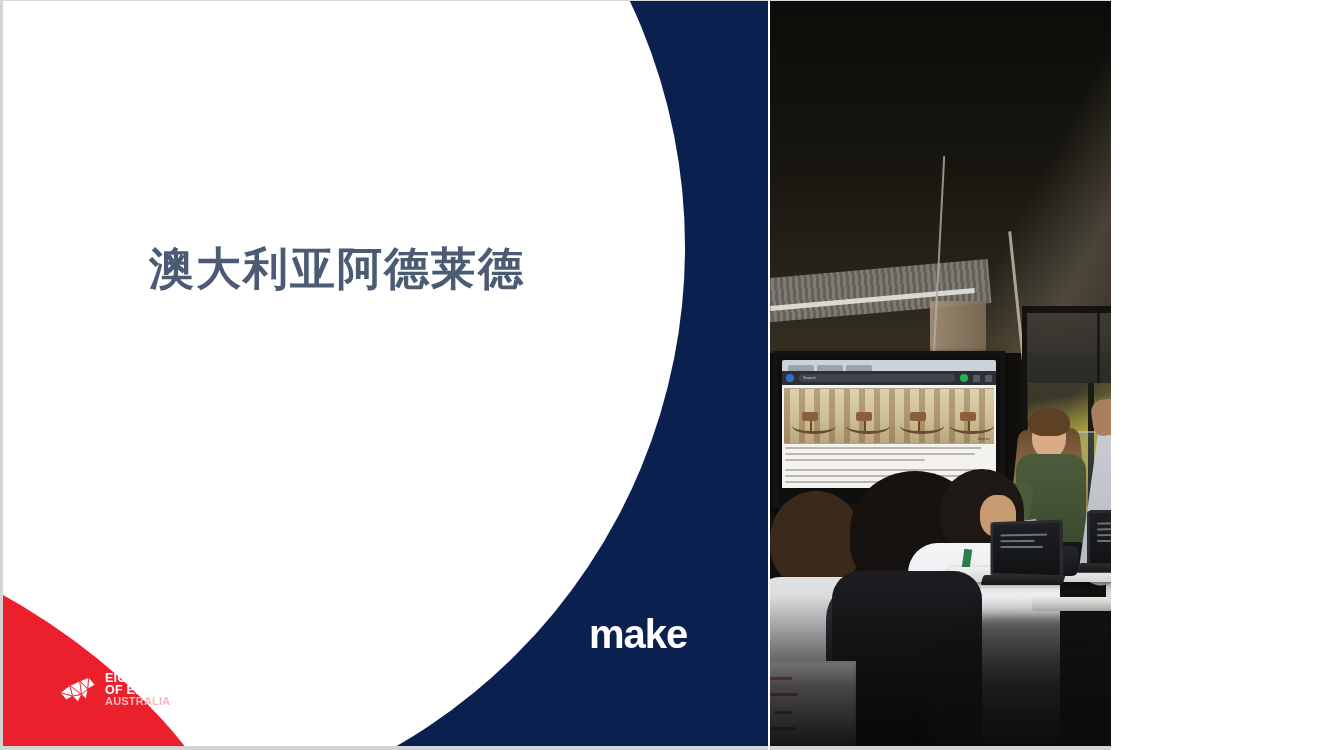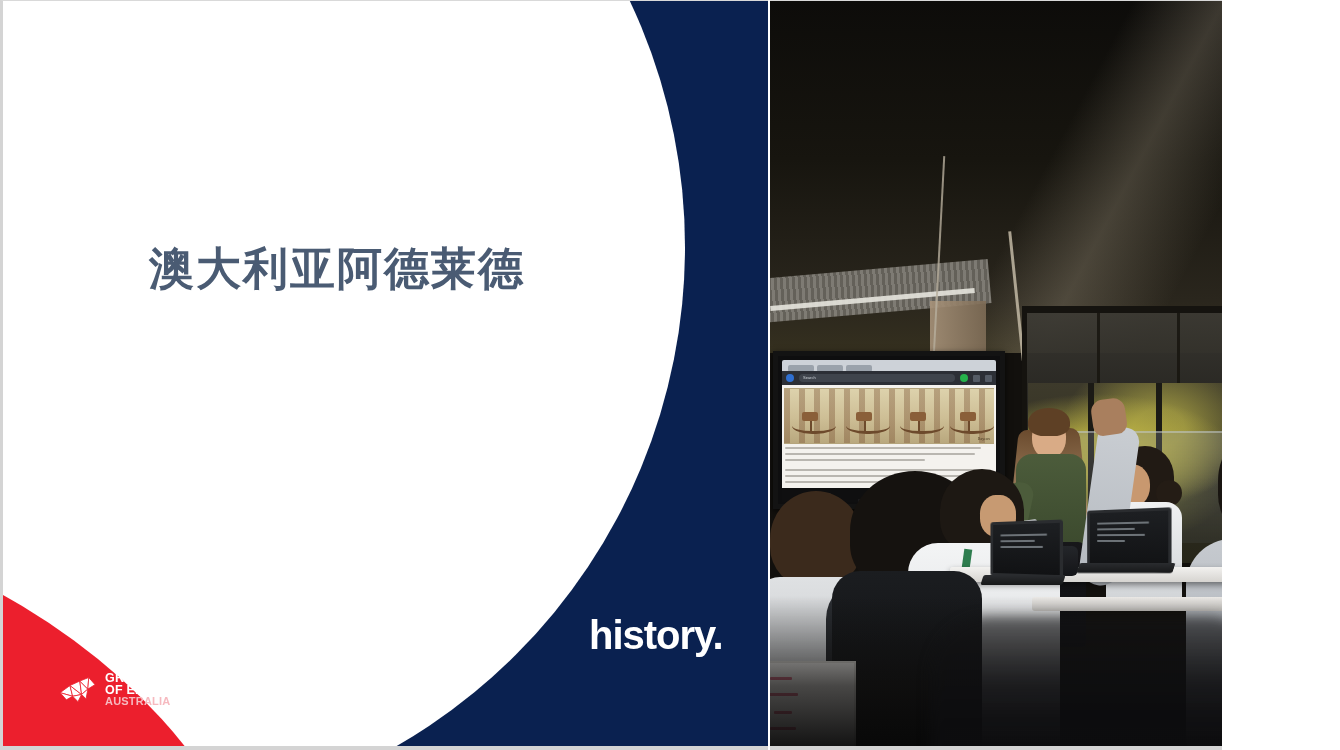--- a/index.html
+++ b/index.html
@@ -6,21 +6,21 @@
     margin: 0;
     padding: 0;
     background: #ffffff;
   }
   body {
     font-family: "Liberation Sans", sans-serif;
   }
 
   .slide {
     position: relative;
-    width: 1222px;
+    width: 1111px;
     height: 750px;
     overflow: hidden;
     background: #ffffff;
     box-sizing: border-box;
   }
 
   
   .left-panel {
     position: absolute;
     left: 0;
@@ -426,39 +426,39 @@
 
     <div class="navy-block"></div>
     <div class="white-circle"></div>
     <div class="red-arc"></div>
 
     <div class="title-block">
       <div class="title-line">澳大利亚阿德莱德</div>
     </div>
 
     <div class="make-history">
-      <div class="mh-line2">history.</div>
+      <div class="mh-line1">make</div>
     </div>
 
     <div class="go8-logo">
       <svg class="go8-mark" viewBox="0 0 44 38">
         <g fill="#ffffff" stroke="#ec1f2d" stroke-width="0.9">
           <polygon points="2,22 13,14 16,26"></polygon>
           <polygon points="13,14 16,26 26,24"></polygon>
           <polygon points="13,14 26,24 24,9"></polygon>
           <polygon points="24,9 26,24 33,18"></polygon>
           <polygon points="24,9 33,18 34,5"></polygon>
           <polygon points="33,18 34,5 41,13"></polygon>
           <polygon points="16,26 26,24 22,32"></polygon>
           <polygon points="26,24 33,18 31,29"></polygon>
           <polygon points="2,22 16,26 9,30"></polygon>
         </g>
       </svg>
       <div class="go8-text">
-        <div class="go8-t1">GROUP</div>
+        <div class="go8-t1">EIGHT</div>
         <div class="go8-t2">OF EIGHT</div>
         <div class="go8-t3">AUSTRALIA</div>
       </div>
     </div>
   </div>
 
   <div class="photo-panel">
     <div class="photo-stage">
 
       <div class="ceiling"></div>

